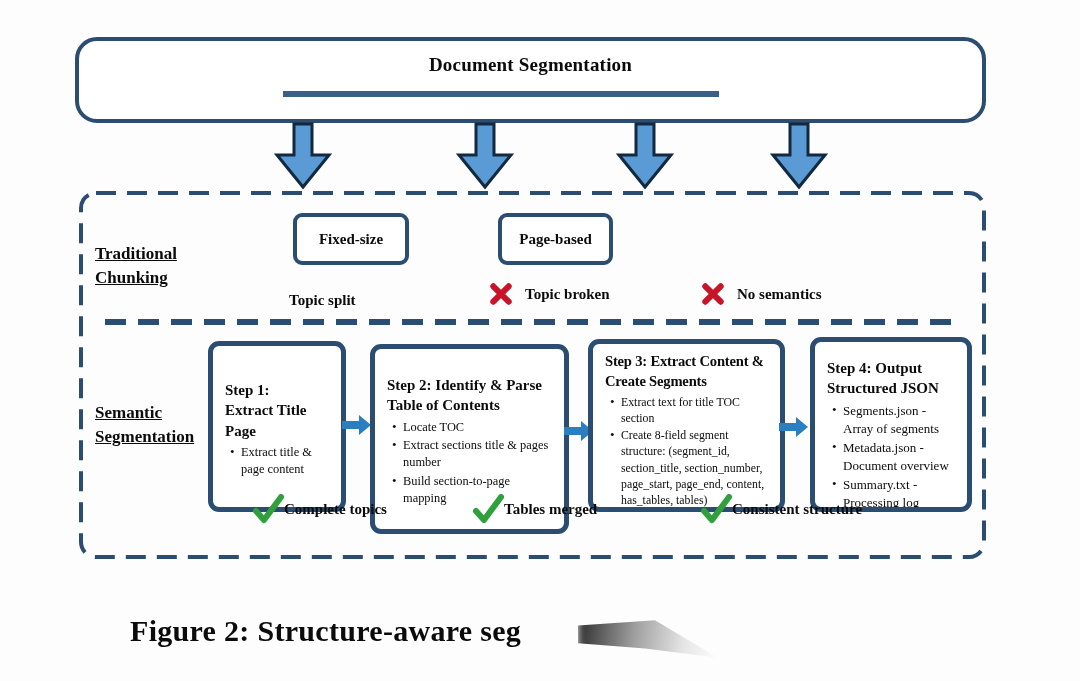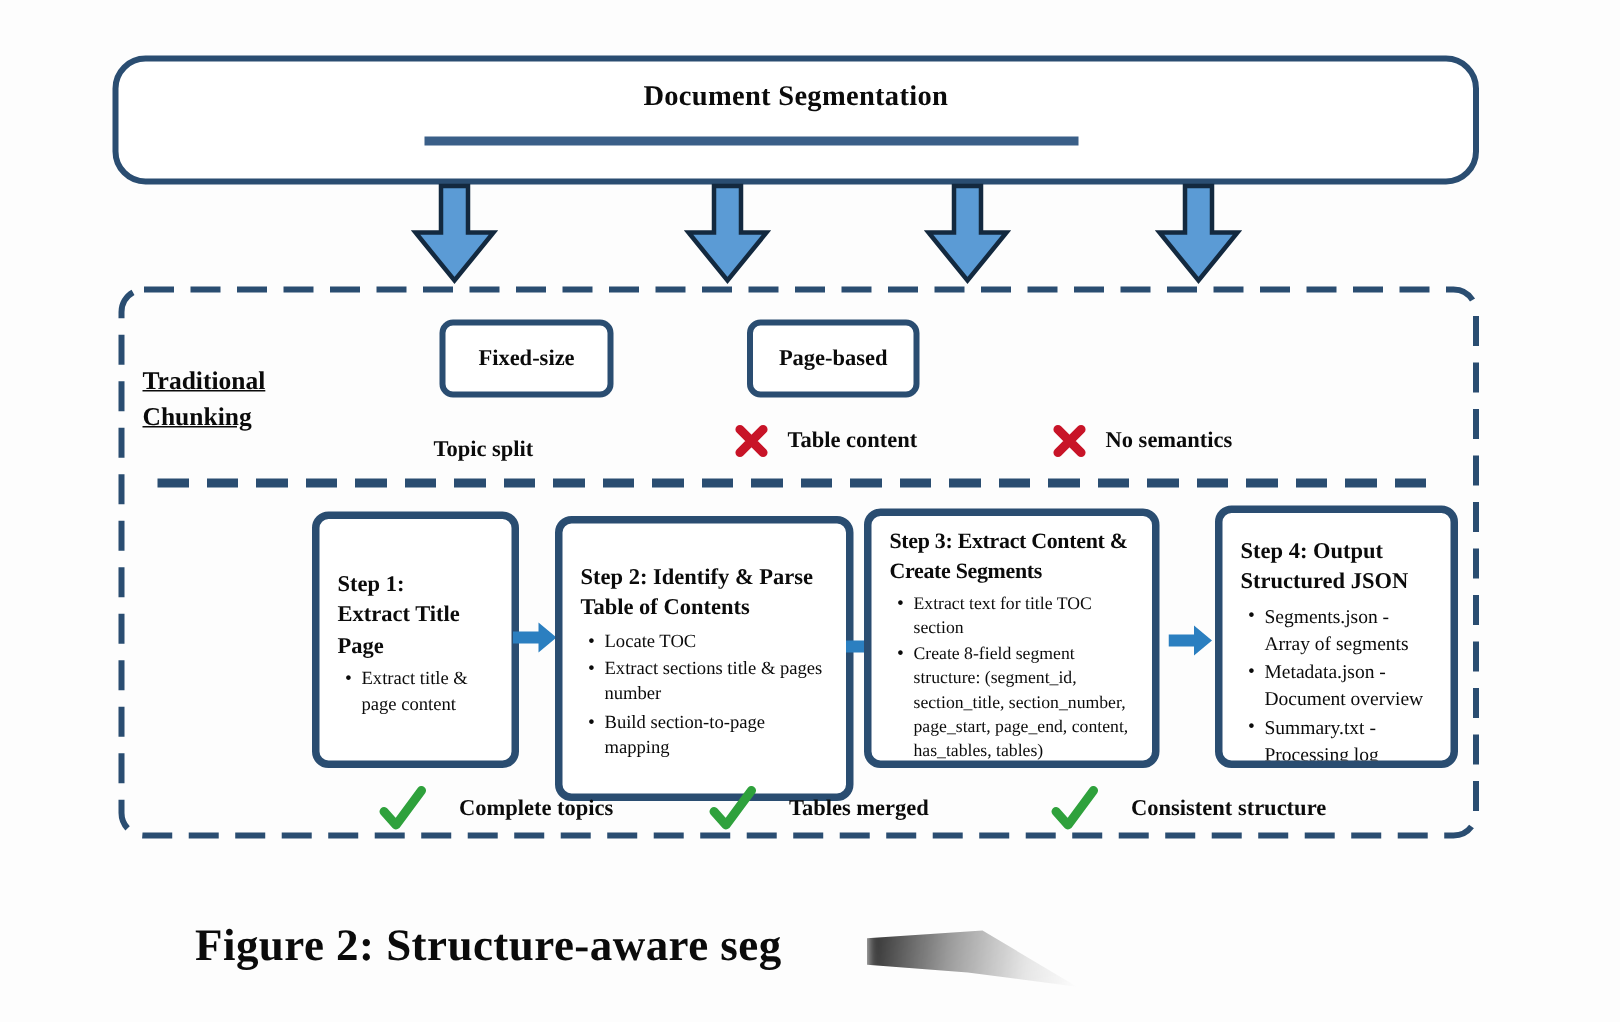--- a/index.html
+++ b/index.html
@@ -52,37 +52,37 @@
   .issue .label{font-weight:bold;font-size:15px;}
   .x-icon{width:24px;height:24px;}
   .x-icon path{stroke:var(--x-red);stroke-width:7;stroke-linecap:round;fill:none;}
   
   .step-box{
     position:absolute;border:5px solid var(--navy);border-radius:11px;background:#fff;
     box-sizing:border-box;padding:8px 10px 6px 12px;overflow:hidden;
   }
   .sb1{left:208px;top:341px;width:138px;height:171px;padding-top:34px;}
   .sb2{left:370px;top:344px;width:199px;height:190px;padding-top:26px;}
-  .sb3{left:576px;top:339px;width:197px;height:173px;}
+  .sb3{left:588px;top:339px;width:197px;height:173px;}
   .sb4{left:810px;top:337px;width:162px;height:175px;padding-top:16px;}
   .step-title{font-weight:bold;font-size:15px;line-height:1.35;}
   .sb3 .step-title{font-size:14.6px;letter-spacing:-.2px;}
   .step-box ul{margin:3px 0 0 0;padding-left:16px;list-style:none;}
   .step-box li{position:relative;font-size:12.4px;line-height:1.4;margin:0 0 1px 0;}
   .sb3 li{font-size:11.8px;line-height:1.36;}
   .sb4 li{font-size:13px;}
   .step-box li::before{content:"\2022";position:absolute;left:-11px;top:-1px;font-size:13px;}
   
   .step-arrow{position:absolute;width:30px;height:24px;}
   .sa1{left:342px;top:413px;}
   .sa2{left:564px;top:419px;}
   .sa3{left:779px;top:415px;}
   .step-arrow polygon{fill:var(--step-arrow);}
   
-  .benefit{position:absolute;top:522px;height:34px;display:flex;align-items:center;gap:22px;}
+  .benefit{position:absolute;top:492px;height:34px;display:flex;align-items:center;gap:0;}
   .bn1{left:252px;} .bn2{left:472px;} .bn3{left:700px;}
   .benefit .label{font-weight:bold;font-size:15px;}
   .check-icon{width:32px;height:30px;}
   .check-icon path{stroke:var(--check-green);stroke-width:6;stroke-linecap:round;stroke-linejoin:round;fill:none;}
   
   .caption{
     position:absolute;left:130px;top:614px;font-weight:bold;font-size:30px;letter-spacing:.3px;
   }
   .smudge{
     position:absolute;left:578px;top:612px;width:140px;height:52px;
@@ -133,31 +133,35 @@
   <div class="issue is1">
     <svg class="x-icon" viewBox="0 0 28 28">
         <path d="M5,5 L23,23 M23,5 L5,23"></path>
       </svg>
     <span class="label">Topic split</span>
   </div>
   <div class="issue is2">
     <svg class="x-icon" viewBox="0 0 28 28">
         <path d="M5,5 L23,23 M23,5 L5,23"></path>
       </svg>
-    <span class="label">Table content</span>
+    <span class="label">Topic broken</span>
   </div>
   <div class="issue is3">
     <svg class="x-icon" viewBox="0 0 28 28">
         <path d="M5,5 L23,23 M23,5 L5,23"></path>
       </svg>
     <span class="label">No semantics</span>
   </div>
 
   <div class="divider"></div>
 
+  <div class="row-label sem">
+    <div>Semantic</div>
+    <div>Segmentation</div>
+  </div>
 
   <div class="step-box sb1">
     <div class="step-title">
       <div>Step 1:</div>
       <div>Extract Title Page</div>
     </div>
     <ul>
       <li>Extract title &amp; page content</li>
     </ul>
   </div>

